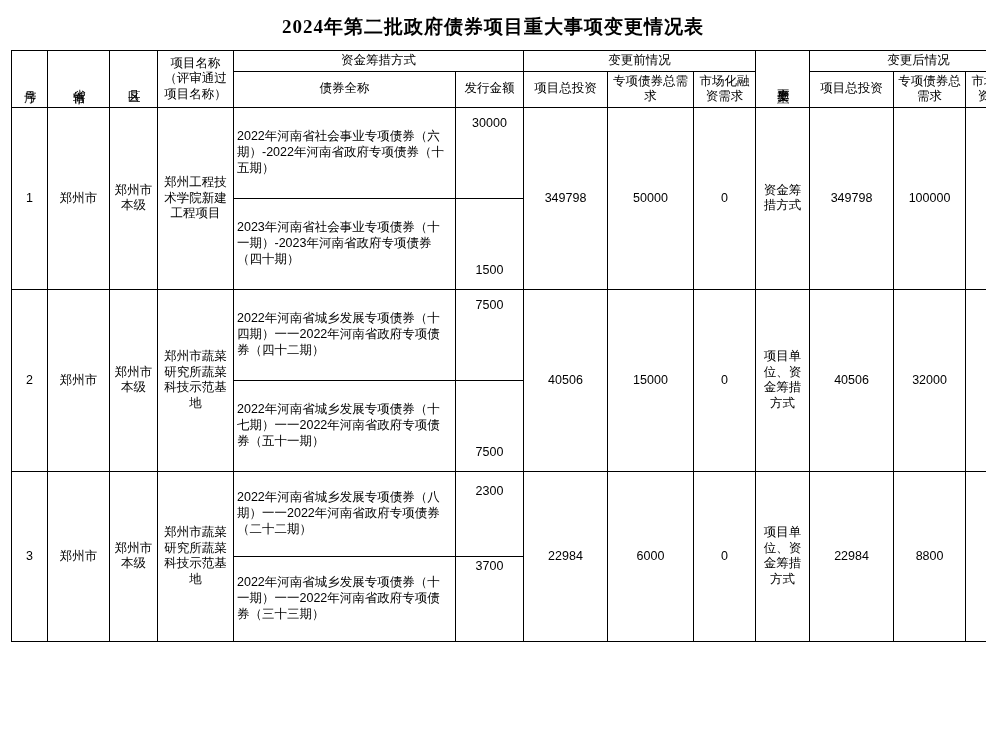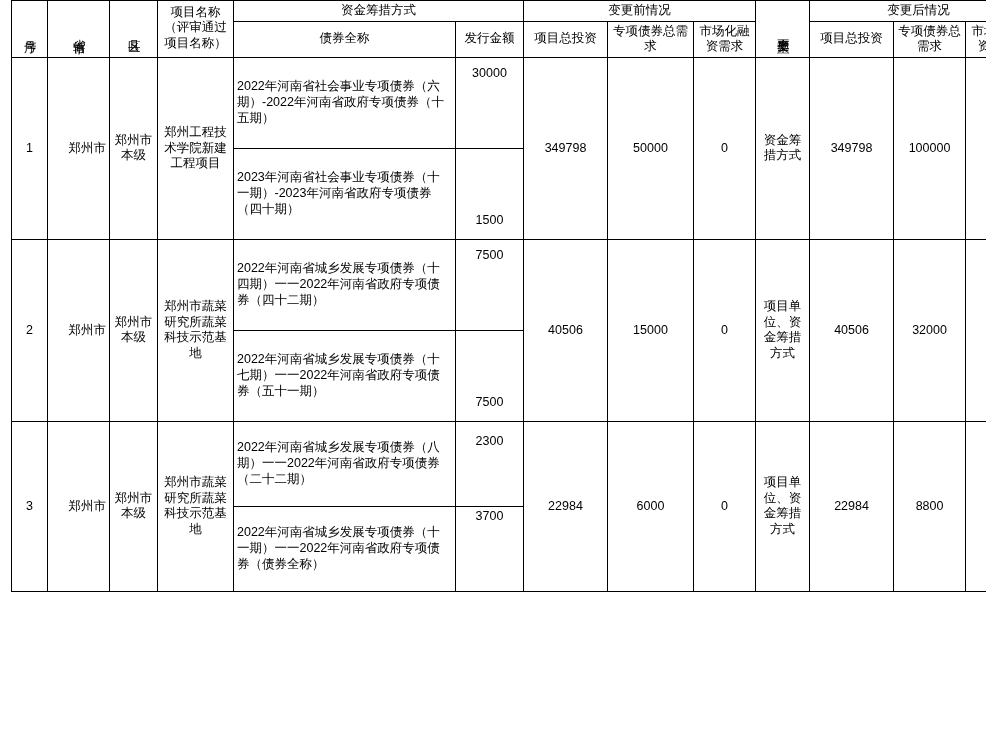--- a/index.html
+++ b/index.html
@@ -56,21 +56,21 @@
     font-size: 13px;
   }
   .vert {
     writing-mode: vertical-rl;
     text-orientation: upright;
     letter-spacing: 1px;
     margin: 0 auto;
     white-space: nowrap;
     display: inline-block;
   }
-  .cc { text-align: right; }
+  .cc { text-align: center; }
   .num { text-align: center; font-size: 12.5px; }
   .bondname {
     text-align: left;
     font-size: 12.5px;
     line-height: 1.35;
     padding-left: 4px;
   }
   .amt { text-align: center; font-size: 12.5px; }
   .projname {
     text-align: center;
@@ -86,20 +86,21 @@
     text-align: center;
     font-size: 12.5px;
     line-height: 1.35;
   }
 </style>
 </head>
 <body>
 
 <div class="page">
 
+  <div class="doc-title">2024年第二批政府债券项目重大事项变更情况表</div>
 
 
   <table class="main">
     <colgroup>
       <col style="width:36px">
       <col style="width:62px">
       <col style="width:48px">
       <col style="width:76px">
       <col style="width:222px">
       <col style="width:68px">
@@ -117,21 +118,21 @@
       <tr>
         <th class="hdr" rowspan="3">
           <span class="vert">序号</span>
         </th>
         <th class="hdr" rowspan="3">
           <span class="vert">省辖市</span>
         </th>
         <th class="hdr" rowspan="3">
           <span class="vert">县区</span>
         </th>
-        <th class="hdr" rowspan="3" style="padding:4px 6px;font-family:Liberation Mono, monospace;">项目名称（评审通过项目名称）</th>
+        <th class="hdr" rowspan="3" style="padding:4px 6px;">项目名称（评审通过项目名称）</th>
         <th class="hdr" colspan="2">资金筹措方式</th>
         <th class="hdr" colspan="3">变更前情况</th>
         <th class="hdr" rowspan="3">
           <span class="vert">变更类型</span>
         </th>
         <th class="hdr" colspan="3">变更后情况</th>
 
       </tr>
       <tr>
         <th class="hdr" rowspan="2">债券全称</th>
@@ -200,19 +201,19 @@
         <td class="amt" rowspan="2">22984</td>
         <td class="amt" rowspan="2">6000</td>
         <td class="amt" rowspan="2">0</td>
         <td class="ctype" rowspan="2">项目单位、资金筹措方式</td>
         <td class="amt" rowspan="2">22984</td>
         <td class="amt" rowspan="2">8800</td>
         <td class="amt" rowspan="2">0</td>
 
       </tr>
       <tr>
-        <td class="bondname" style="height:80px;">2022年河南省城乡发展专项债券（十一期）一一2022年河南省政府专项债券（债券全称）</td>
+        <td class="bondname" style="height:80px;">2022年河南省城乡发展专项债券（十一期）一一2022年河南省政府专项债券（三十三期）</td>
         <td class="amt" style="vertical-align:top;margin-top:30px;">3700</td>
       </tr>
     </tbody>
   </table>
 
 </div>
 
 </body></html>

